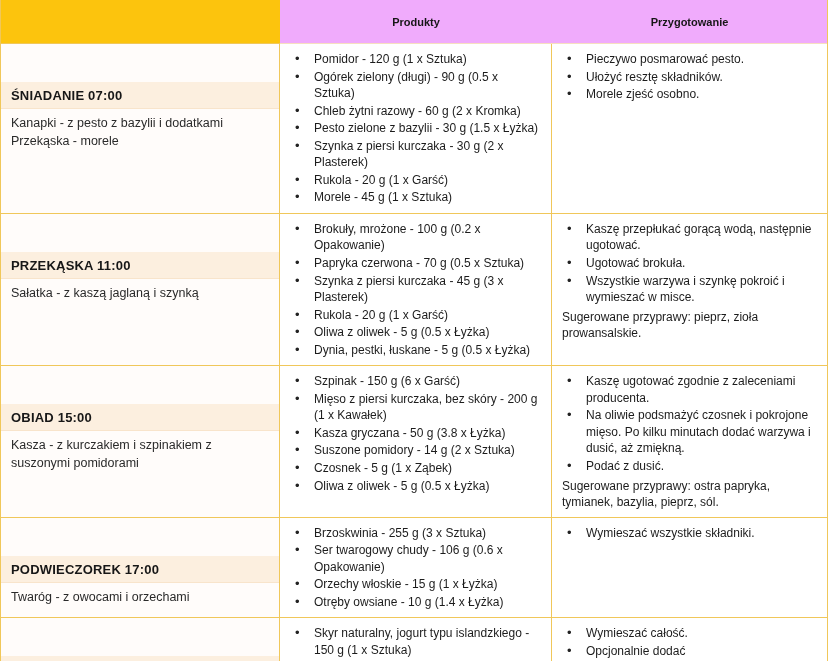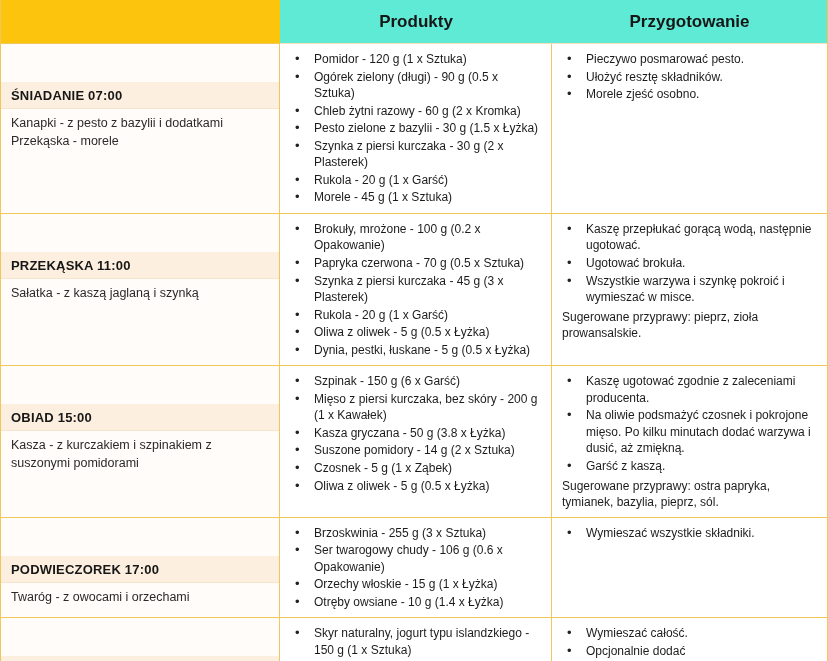--- a/index.html
+++ b/index.html
@@ -16,24 +16,24 @@
     grid-template-rows: 44px minmax(118px,auto) minmax(120px,auto) minmax(117px,auto) minmax(97px,auto) minmax(95px,auto) minmax(64px,auto);
     border-left: 1px solid #F0C75A;
     border-right: 1px solid #F0C75A;
     border-bottom: 2px solid #F0C75A;
   }
   .cell { border-bottom: 1px solid #F0C75A; background: #fff; }
   .v-border { border-right: 1px solid #F0C75A; }
   
   .corner-block { background: #FCC40D; border-bottom: 1px solid #F0C75A; }
   .col-header {
-    background: #5eead4;
+    background: #f0abfc;
     border-bottom: 1px solid #F6DFC0;
     display: flex; align-items: center; justify-content: center;
-    font-weight: 700; font-size: 17px; color: #161616;
+    font-weight: 700; font-size: 11px; color: #161616;
   }
   
   .meal-cell { background: #FFFCFA; padding: 0; }
   .meal-title {
     background: #FCEFDF;
     border-bottom: 1px solid #F8E4CB;
     font-weight: 700; font-size: 13px;
     letter-spacing: 0.2px;
     padding: 6px 10px 5px 10px;
     color: #171717;
@@ -132,21 +132,21 @@
         <li>Suszone pomidory - 14 g (2 x Sztuka)</li>
         <li>Czosnek - 5 g (1 x Ząbek)</li>
         <li>Oliwa z oliwek - 5 g (0.5 x Łyżka)</li>
       </ul>
   </div>
   <div class="cell list-cell">
     <ul>
 
     <li>Kaszę ugotować zgodnie z zaleceniami producenta.</li>
         <li>Na oliwie podsmażyć czosnek i pokrojone mięso. Po kilku minutach dodać warzywa i dusić, aż zmiękną.</li>
-        <li>Garść z kaszą.</li>
+        <li>Podać z dusić.</li>
       </ul>
     <div class="note">Sugerowane przyprawy: ostra papryka, tymianek, bazylia, pieprz, sól.</div>
   </div>
 
   <div class="cell v-border meal-cell">
     <div class="meal-title">PODWIECZOREK 17:00</div>
     <div class="meal-desc">Twaróg - z owocami i orzechami</div>
   </div>
   <div class="cell v-border list-cell">
     <ul>

